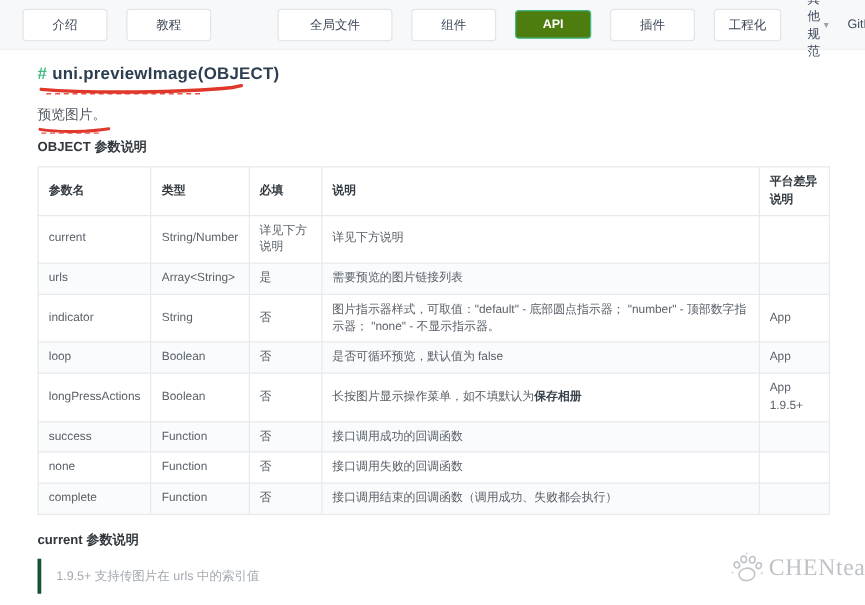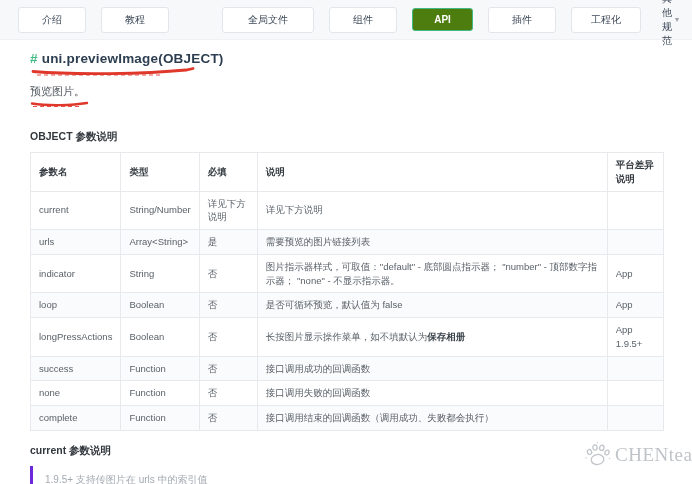--- a/index.html
+++ b/index.html
@@ -7,44 +7,44 @@
     font-family:"Liberation Sans","DejaVu Sans",sans-serif; color:#4c5560; }
 
   
   .nav { height:40px; background:#f7f8fa; border-bottom:1px solid #f0f1f3;
     display:flex; align-items:center; padding:0 18px; gap:15px; }
   .nav-btn { background:#fff; border:1px solid #e2e5e9; border-radius:3px;
     font-size:10px; color:#3c4858; padding:5px 0; text-align:center; cursor:pointer;
     flex:0 0 auto; }
   .nav-btn.w2 { width:68px; }
   .nav-btn.w4 { width:92px;margin-left:38px; }
-  .nav-btn.w3 { width:70px; }
+  .nav-btn.w3 { width:54px; }
   .nav-btn.active { background:#4d7c0f; border-color:#42b983; color:#fff; width:61px; font-weight:bold; }
   .nav-text { font-size:10px; color:#3c4858; display:flex; align-items:center; gap:3px; cursor:pointer; }
   .caret { font-size:8px; color:#9aa1a9; }
   .ext-ico { width:9px; height:9px; display:inline-block; }
 
   
   .content { padding:11px 16px 0 30px; position:relative; }
   h1.title { font-size:13.5px; font-weight:bold; color:#2c3e50; letter-spacing:.2px; }
   h1.title .hash { color:#42b983; text-decoration:none; margin-right:4px; font-weight:bold; cursor:pointer; }
   .u-line { display:block; margin-top:1px; }
   .subtitle { font-size:11px; color:#51585f; margin-top:7px; }
-  .h4 { font-size:10.5px; font-weight:bold; color:#32383e; margin-top:22px; }
+  .h4 { font-size:10.5px; font-weight:bold; color:#32383e; margin-top:3px; }
 
   
   table.params { border-collapse:collapse; width:634px; margin-top:8px;
     font-size:9.5px; color:#5a6169;border-radius:31px; }
   table.params th, table.params td { border:1px solid #e7e9ec; padding:5px 8px;
     text-align:left; vertical-align:middle; line-height:1.45; }
   table.params th { color:#333a40; font-weight:bold; }
   table.params tbody tr:nth-child(even) td { background:#fafbfc; }
 
   
-  .quote { margin-top:8px; border-left:3px solid #6d28d9; padding:7px 0 7px 12px;
+  .quote { margin-top:8px; border-left:3px solid #14532d; padding:7px 0 7px 12px;
     color:#a4aab1; font-size:10px; }
   p.body strong, td strong { color:#3a434c; }
 
   
   .watermark { position:absolute; top:438px; left:584px; width:126px; height:34px;
     display:flex; align-items:center; gap:4px; opacity:.85; pointer-events:none; }
   .wm-text { font-family:"Liberation Serif","DejaVu Serif",serif; font-size:19px;
     color:#b4b9be; letter-spacing:.5px; }
 </style>
 </head>

